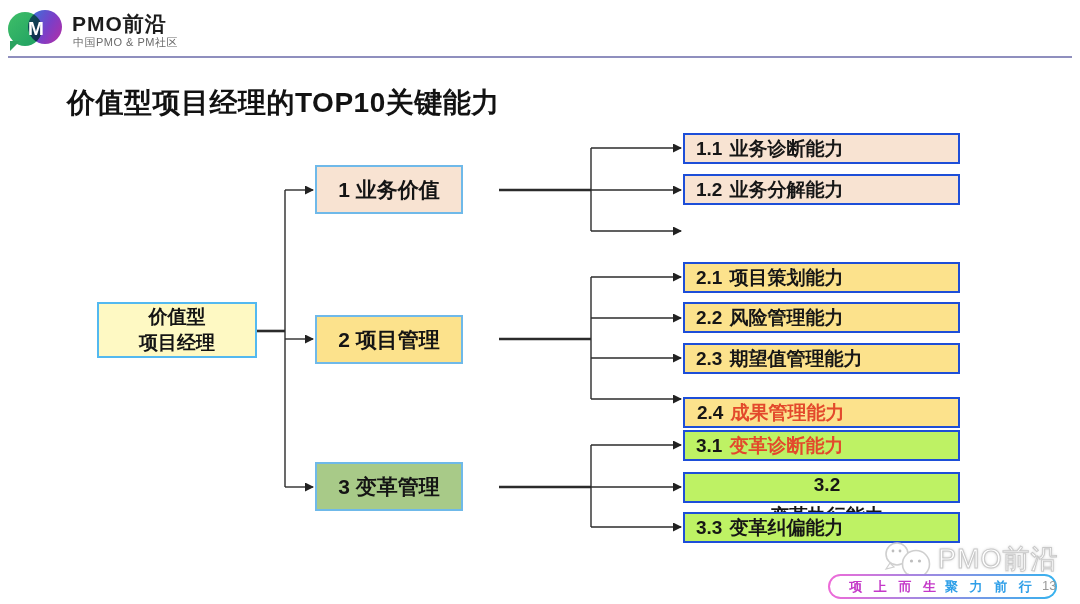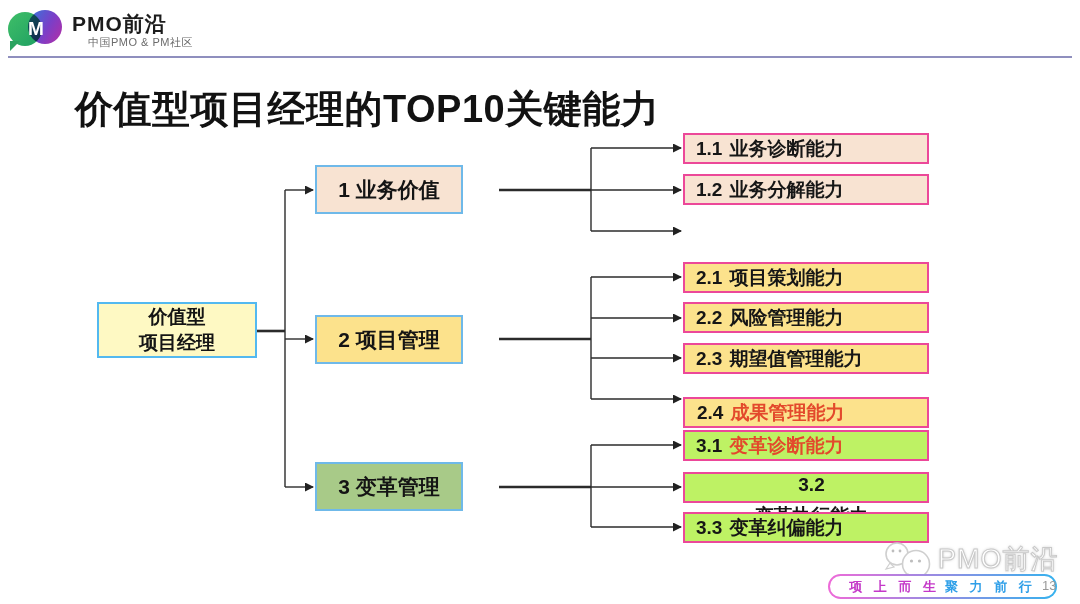--- a/index.html
+++ b/index.html
@@ -11,40 +11,40 @@
   
   .logo{position:absolute; left:8px; top:5px; width:56px; height:48px;}
   .logo .bub{position:absolute; width:34px; height:34px; border-radius:50%;}
   .logo .bub-left{left:0; top:7px; background:linear-gradient(135deg,#3fbf68,#1e9e62);}
   .logo .bub-right{left:20px; top:5px; background:linear-gradient(120deg,#3f6fd8 10%,#7a3fc8 55%,#b02fa8 95%); mix-blend-mode:multiply;}
   .logo .tail{position:absolute; left:2px; top:36px; width:0; height:0;
     border-left:10px solid #2aa35f; border-bottom:10px solid transparent;}
   .logo .m{position:absolute; left:13px; top:13px; width:30px; text-align:center;
     color:#fff; font-weight:700; font-size:19px; line-height:22px;}
   .brand{position:absolute; left:72px; top:10px; font-size:21px; font-weight:700; color:#1c1c1c; letter-spacing:1px;}
-  .brand-sub{position:absolute; left:73px; top:35px; font-size:11px; color:#6b6b6b; letter-spacing:.5px;margin-left:15px;}
+  .brand-sub{position:absolute; left:73px; top:35px; font-size:11px; color:#6b6b6b; letter-spacing:.5px;}
   .divider{position:absolute; left:8px; right:8px; top:56px; height:2px; background:#8f8fbe;}
   
-  .title{position:absolute; left:67px; top:84px; font-size:38px; font-weight:800; color:#121212; letter-spacing:.5px;margin-left:8px;}
+  .title{position:absolute; left:67px; top:84px; font-size:28px; font-weight:800; color:#121212; letter-spacing:.5px;}
   
   .connectors{position:absolute; left:0; top:0; z-index:1; pointer-events:none;}
   .node{position:absolute; z-index:2; box-sizing:border-box; display:flex; align-items:center; color:#141414;}
   .root{
     left:97px; top:302px; width:160px; height:56px; background:#fef9c3; border:2px solid #53b9f0;
     justify-content:center; text-align:center; font-size:19px; font-weight:700; line-height:1.35;
   }
   .branch{
     left:315px; width:148px; height:49px; border:2px solid #6fb9e9;
     justify-content:center; font-size:21px; font-weight:700;
   }
   .b0{top:165px; background:#f8e3d2;}
   .b1{top:315px; background:#fce28c;}
   .b2{top:462px; background:#a8ca88;}
   .leaf{
-    left:683px; width:246px; height:31px; border:2px solid #ec4899;
+    left:683px; width:277px; height:31px; border:2px solid #1d4ed8;
     padding-left:11px; font-size:19px; font-weight:600; gap:7px;
   }
   .leaf .num{color:#161616;}
   .leaf .lbl{color:#161616; white-space:nowrap;}
   .leaf .lbl.hl{color:#e3492c;}
   .g1{background:#f8e3d2;} .g2{background:#fce28c;} .g3{background:#bef264;}
   .l0{top:133px;} .l1{top:174px;} .l2{top:216px;}
   .l3{top:262px;} .l4{top:302px;} .l5{top:343px;} .l6{top:397px;padding-left:12px;}
   .l7{top:430px;} .l8{top:472px;flex-direction:column;} .l9{top:512px;}
   

